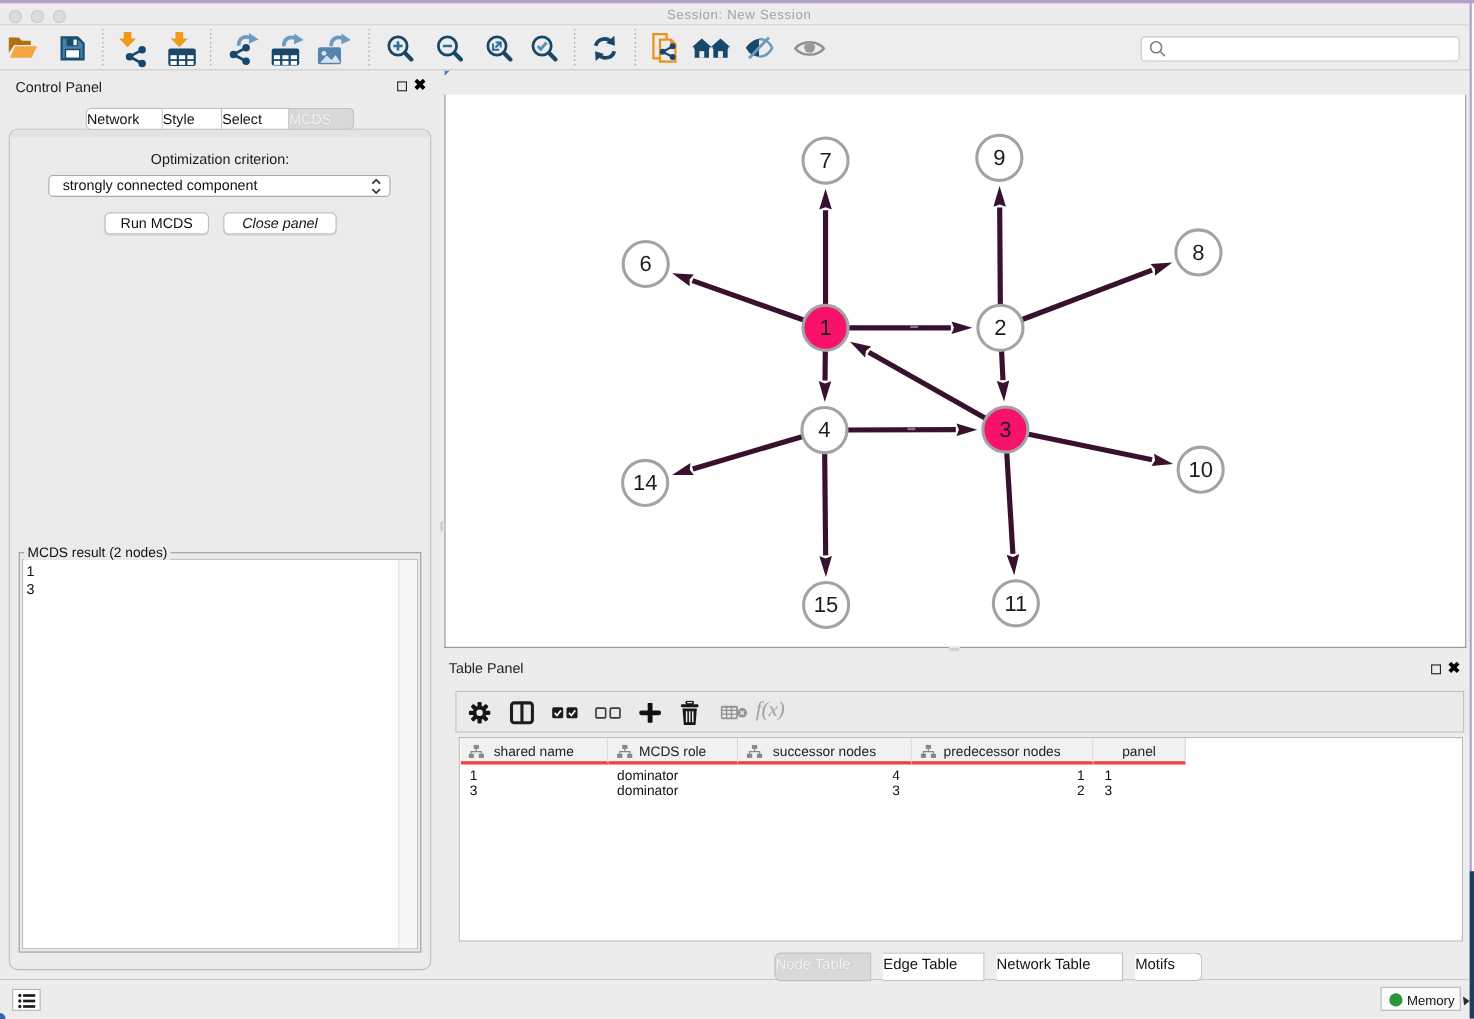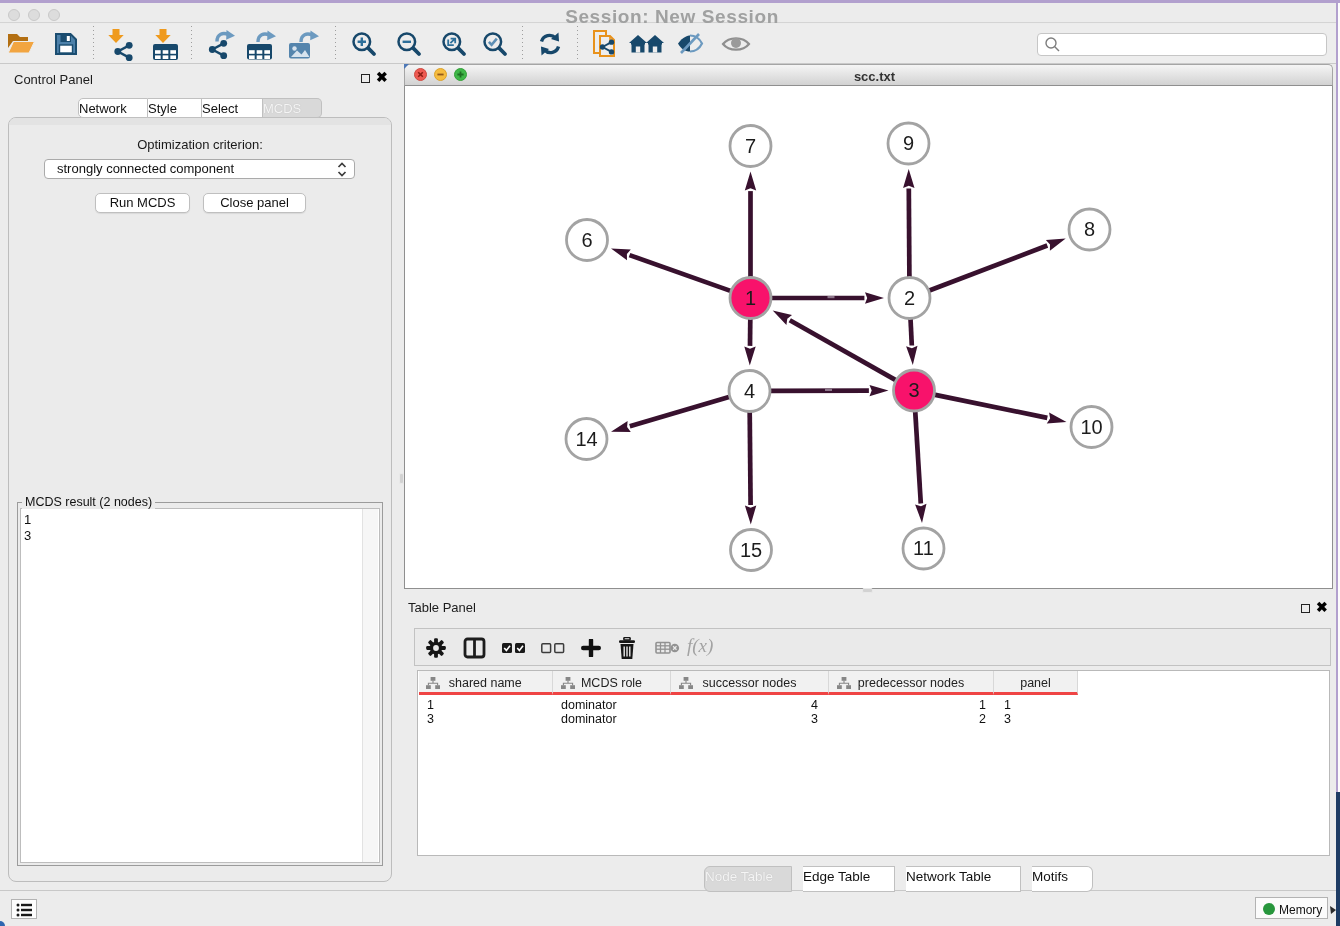--- a/index.html
+++ b/index.html
@@ -8,22 +8,22 @@
   .abs { position:absolute; }
   #app { position:absolute; left:0; top:0; width:1336px; height:926px; background:#ececec; }
   #purpletop { position:absolute; left:0; top:0; width:1340px; height:3px; background:#b2a0ce; z-index:50;}
   #purpleright { position:absolute; left:1336px; top:0; width:2px; height:792px; background:#b2a0ce; z-index:50;}
   #rightwhite { position:absolute; left:1338px; top:3px; width:2px; height:789px; background:#fdfdfd; z-index:49;}
   #navybr { position:absolute; left:1336px; top:792px; width:4px; height:134px; background:#1e3c64; z-index:50;}
   #titlebar { position:absolute; left:0; top:3px; width:1336px; height:20px; background:#ececec;
     border-bottom:1px solid #d4d4d4; }
   .tl-circle { position:absolute; top:6px; width:12px; height:12px; border-radius:50%;
     background:#dcdcdc; border:1px solid #c9c9c9; }
-  #wintitle { position:absolute; top:3px; left:4px; width:100%; text-align:center; font-size:19px;
-    letter-spacing:0.6px; color:#a0a1a1;font-weight:bold; }
+  #wintitle { position:absolute; top:3px; left:4px; width:100%; text-align:center; font-size:12px;
+    letter-spacing:0.6px; color:#a0a1a1; }
   #toolbar { position:absolute; left:0; top:24px; width:1336px; height:40px; background:#ededed;
     border-bottom:1px solid #c9c9c9; }
   .tsep { position:absolute; top:2px; height:34px; width:1px;
     background-image:linear-gradient(#9e9e9e 33%, rgba(0,0,0,0) 0%);
     background-size:1px 4px; background-repeat:repeat-y; }
   #searchbox { position:absolute; left:1037px; top:9px; width:290px; height:23px; background:#fff;
     border:1px solid #c6c6c6; border-radius:4px; }
   #cp-title { position:absolute; left:14px; top:72px; font-size:13px; color:#1c1c1c; }
   #cp-float { position:absolute; left:361px; top:74px; width:9px; height:9px; border:1.6px solid #222; }
   #cp-close { position:absolute; left:376px; top:69px; font-size:14px; font-weight:bold; color:#000; }
@@ -240,42 +240,27 @@
       <div class="tab" style="width:61px;">Select</div>
       <div class="tab sel" style="width:59px;">MCDS</div>
   </div>
   <div id="optlabel">Optimization criterion:</div>
   <div id="combo">strongly connected component
     <svg width="12" height="15" viewBox="0 0 12 15" style="position:absolute;right:6px;top:2px;">
       <path d="M2.5 5 L6 1.5 L9.5 5 M2.5 10 L6 13.5 L9.5 10" fill="none" stroke="#3c3c3c" stroke-width="1.7"></path>
     </svg>
   </div>
   <div class="btn" style="left:95px;top:193px;width:95px;">Run MCDS</div>
-  <div class="btn" style="left:203px;top:193px;width:103px;">Close panel</div>
+  <div class="btn" style="left:203px;top:193px;width:103px;font-style:italic;">Close panel</div>
   <div id="mcdsbox"></div>
   <div id="mcdsarea">1<br>3</div>
   <div id="mcdsscroll"></div>
   <div id="mcdstitle">MCDS result (2 nodes)</div>
 
   <div id="netwin">
-    <div id="nettitle">
-      <div class="light" style="left:9px;background:#ee5a52;border:1px solid #ce4a40;"></div>
-      <div class="light" style="left:29px;background:#f6bc3e;border:1px solid #dba32c;"></div>
-      <div class="light" style="left:49px;background:#3fb748;border:1px solid #34a138;"></div>
-      <svg class="lsym" style="left:9px;" viewBox="0 0 13 13">
-          <path d="M4.2 4.2 L8.8 8.8 M8.8 4.2 L4.2 8.8" stroke="#8c1e14" stroke-width="1.6"></path>
-        </svg>
-      <svg class="lsym" style="left:29px;" viewBox="0 0 13 13">
-          <path d="M3.4 6.5 H9.6" stroke="#92591b" stroke-width="1.8"></path>
-        </svg>
-      <svg class="lsym" style="left:49px;" viewBox="0 0 13 13">
-          <path d="M3.4 6.5 H9.6 M6.5 3.4 V9.6" stroke="#1d6f22" stroke-width="1.8"></path>
-        </svg>
-      <div id="nettitletext">scc.txt</div>
-    </div>
     <div id="netcanvas">
       <svg id="graphsvg" width="927" height="500" viewBox="0 0 927 500" style="position:absolute;left:0;top:0;">
         <line x1="345.5" y1="191.5" x2="345.5" y2="105.1" stroke="#38112e" stroke-width="4.7"></line>
 <polygon points="345.5,85.5 351.2,104.5 345.5,102.3 339.8,104.5" fill="#38112e"></polygon>
 <line x1="326.2" y1="205.1" x2="224.5" y2="169.1" stroke="#38112e" stroke-width="4.7"></line>
 <polygon points="206.0,162.5 225.8,163.5 221.9,168.1 222.0,174.2" fill="#38112e"></polygon>
 <line x1="366.0" y1="212.0" x2="459.4" y2="212.0" stroke="#38112e" stroke-width="4.7"></line>
 <polygon points="479.0,212.0 460.0,217.7 462.2,212.0 460.0,206.3" fill="#38112e"></polygon>
 <line x1="345.3" y1="232.5" x2="345.0" y2="259.9" stroke="#38112e" stroke-width="4.7"></line>
 <polygon points="344.8,279.5 339.3,260.4 345.0,262.7 350.7,260.6" fill="#38112e"></polygon>

